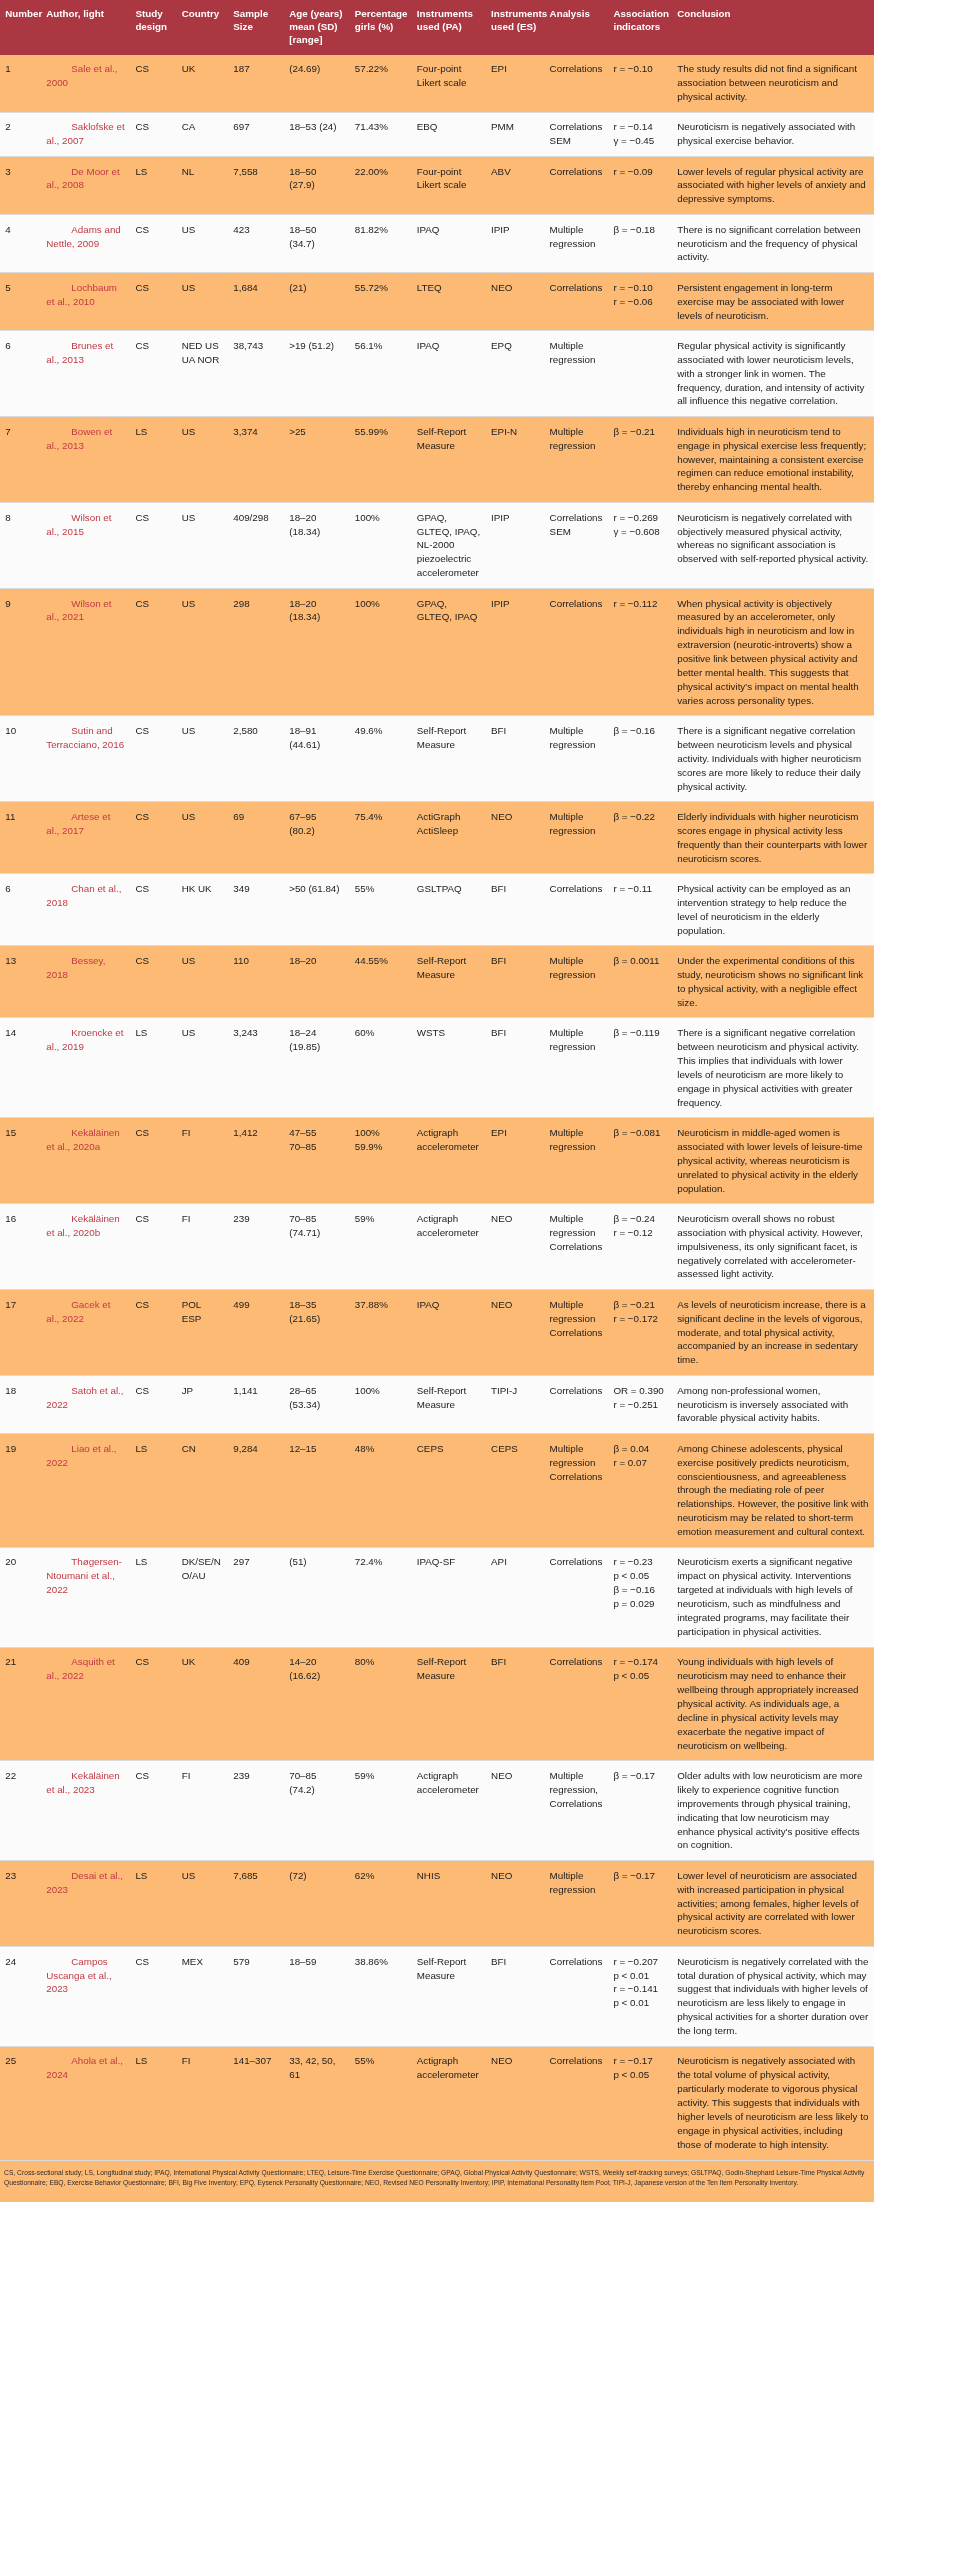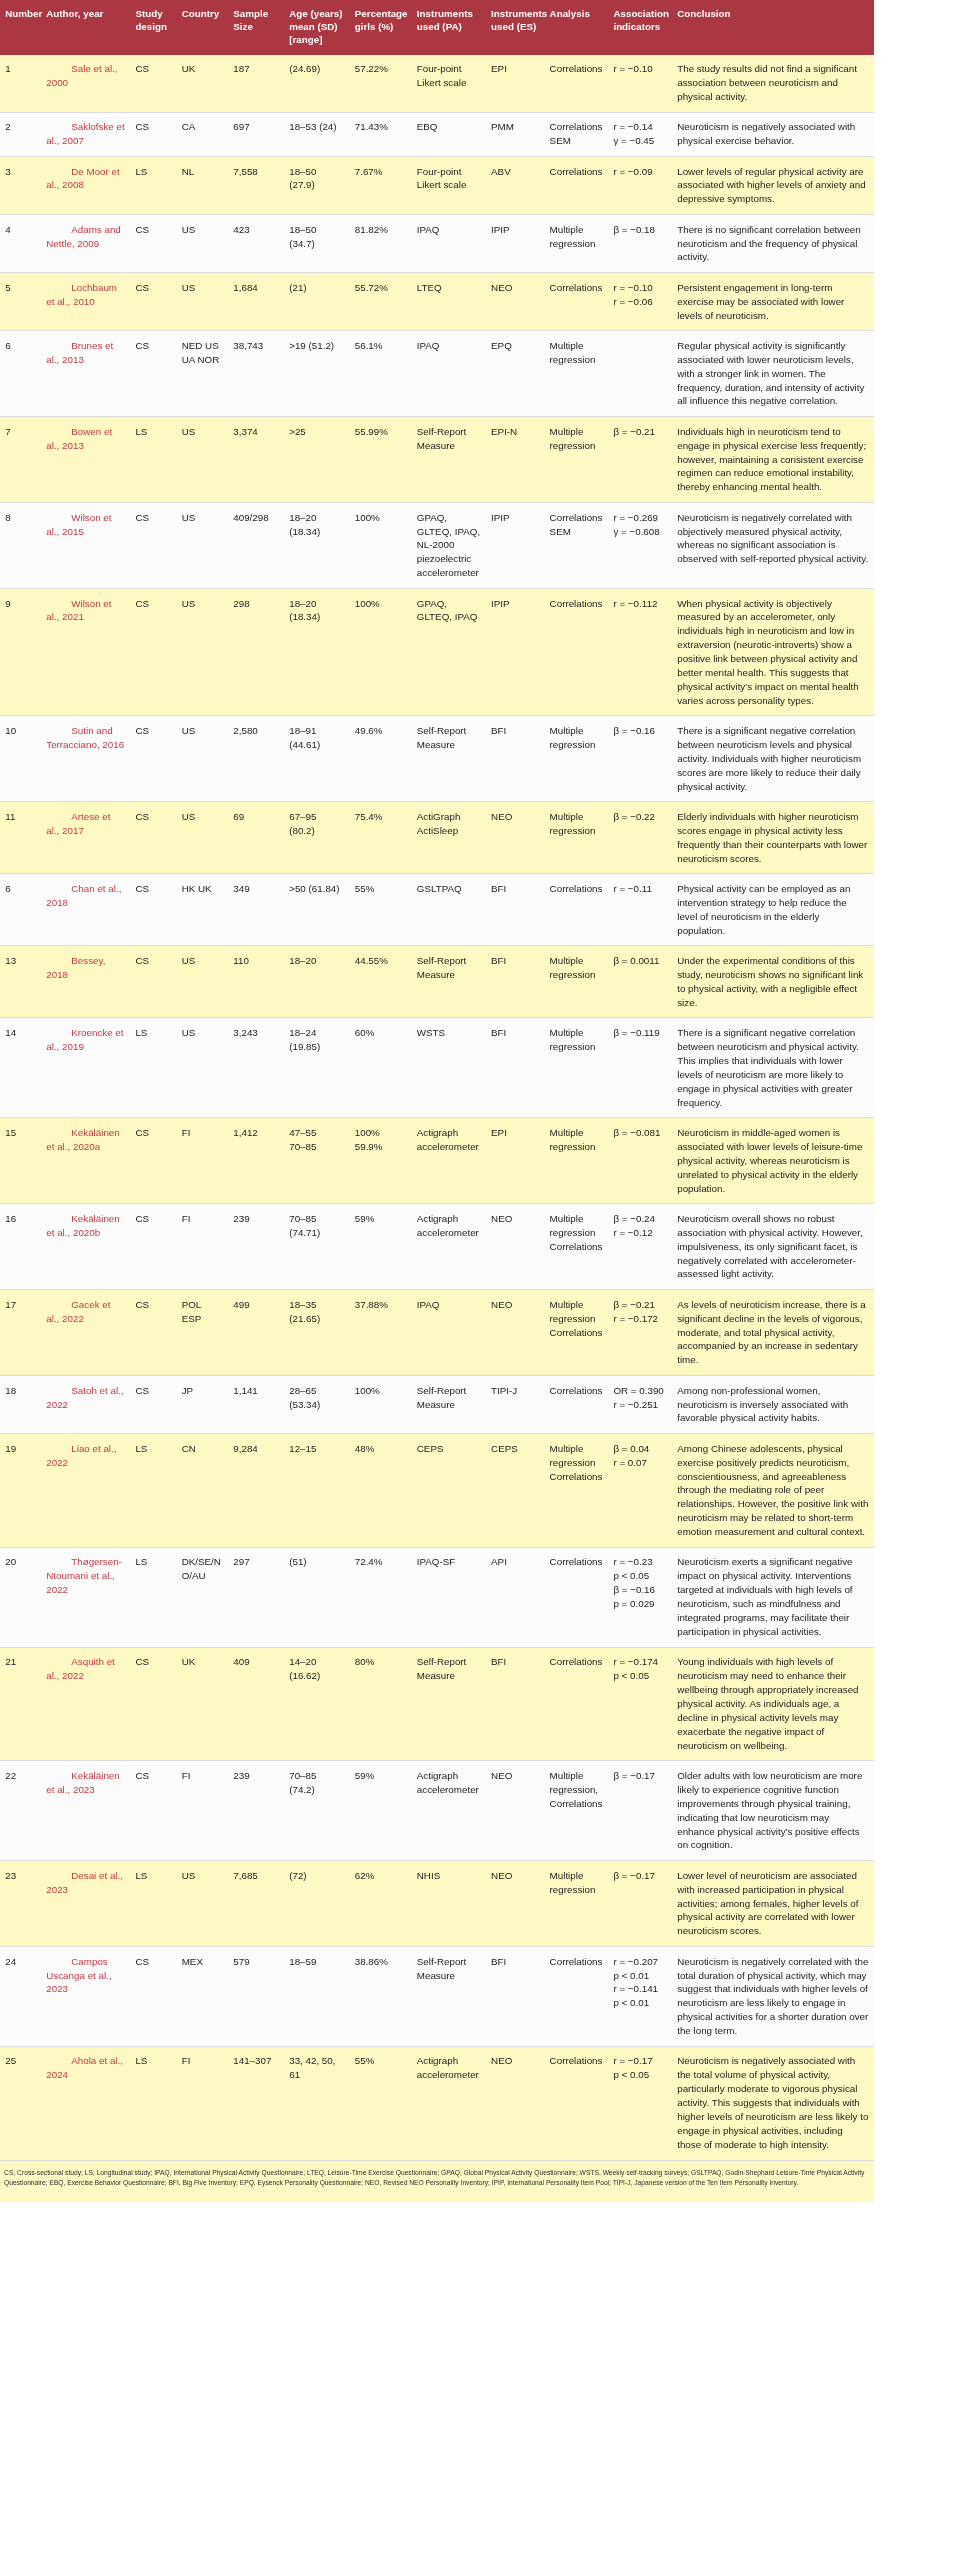--- a/index.html
+++ b/index.html
@@ -4,21 +4,21 @@
 <style>
   html, body {
     margin: 0;
     padding: 0;
     background: #ffffff;
     font-family: "Liberation Sans", sans-serif;
     color: #1c1c1c;
   }
   .page {
     width: 874px;
-    background: #fef9c3;
+    background: #fdba74;
   }
   table.studies {
     width: 100%;
     border-collapse: collapse;
     table-layout: fixed;
   }
   table.studies thead th {
     background: var(--header-bg, #AA3741);
     color: #ffffff;
     font-size: 9.8px;
@@ -68,21 +68,21 @@
       <col style="width:7.1%">
       <col style="width:8.5%">
       <col style="width:6.7%">
       <col style="width:7.3%">
       <col style="width:7.3%">
       <col style="width:23.1%">
     </colgroup>
     <thead>
       <tr id="header-row">
           <th>Number</th>
-          <th>Author, year</th>
+          <th>Author, light</th>
           <th>Study design</th>
           <th>Country</th>
           <th>Sample Size</th>
           <th>Age (years) mean (SD) [range]</th>
           <th>Percentage girls (%)</th>
           <th>Instruments used (PA)</th>
           <th>Instruments used (ES)</th>
           <th>Analysis</th>
           <th>Association indicators</th>
           <th>Conclusion</th>
@@ -119,21 +119,21 @@
 γ = −0.45</td>
           <td>Neuroticism is negatively associated with physical exercise behavior.</td>
         </tr>
         <tr>
           <td>3</td>
           <td><span class="author-link">De Moor et al., 2008</span></td>
           <td>LS</td>
           <td>NL</td>
           <td>7,558</td>
           <td>18–50 (27.9)</td>
-          <td>7.67%</td>
+          <td>22.00%</td>
           <td>Four-point Likert scale</td>
           <td>ABV</td>
           <td>Correlations</td>
           <td>r = −0.09</td>
           <td>Lower levels of regular physical activity are associated with higher levels of anxiety and depressive symptoms.</td>
         </tr>
         <tr>
           <td>4</td>
           <td><span class="author-link">Adams and Nettle, 2009</span></td>
           <td>CS</td>

